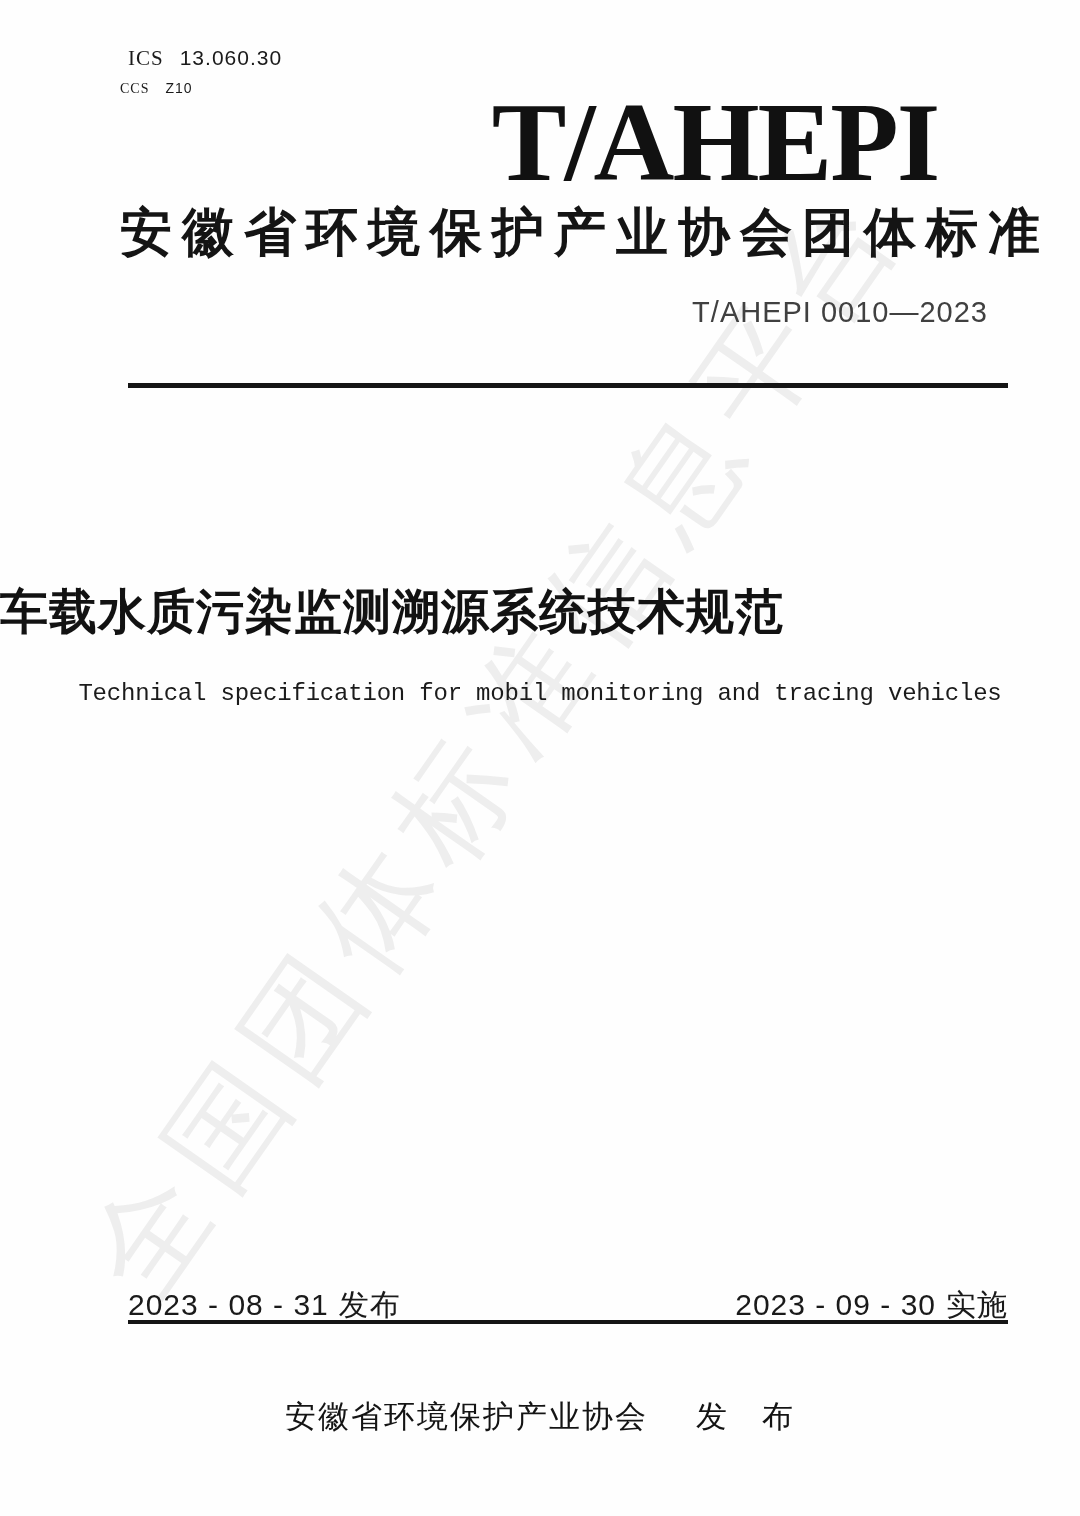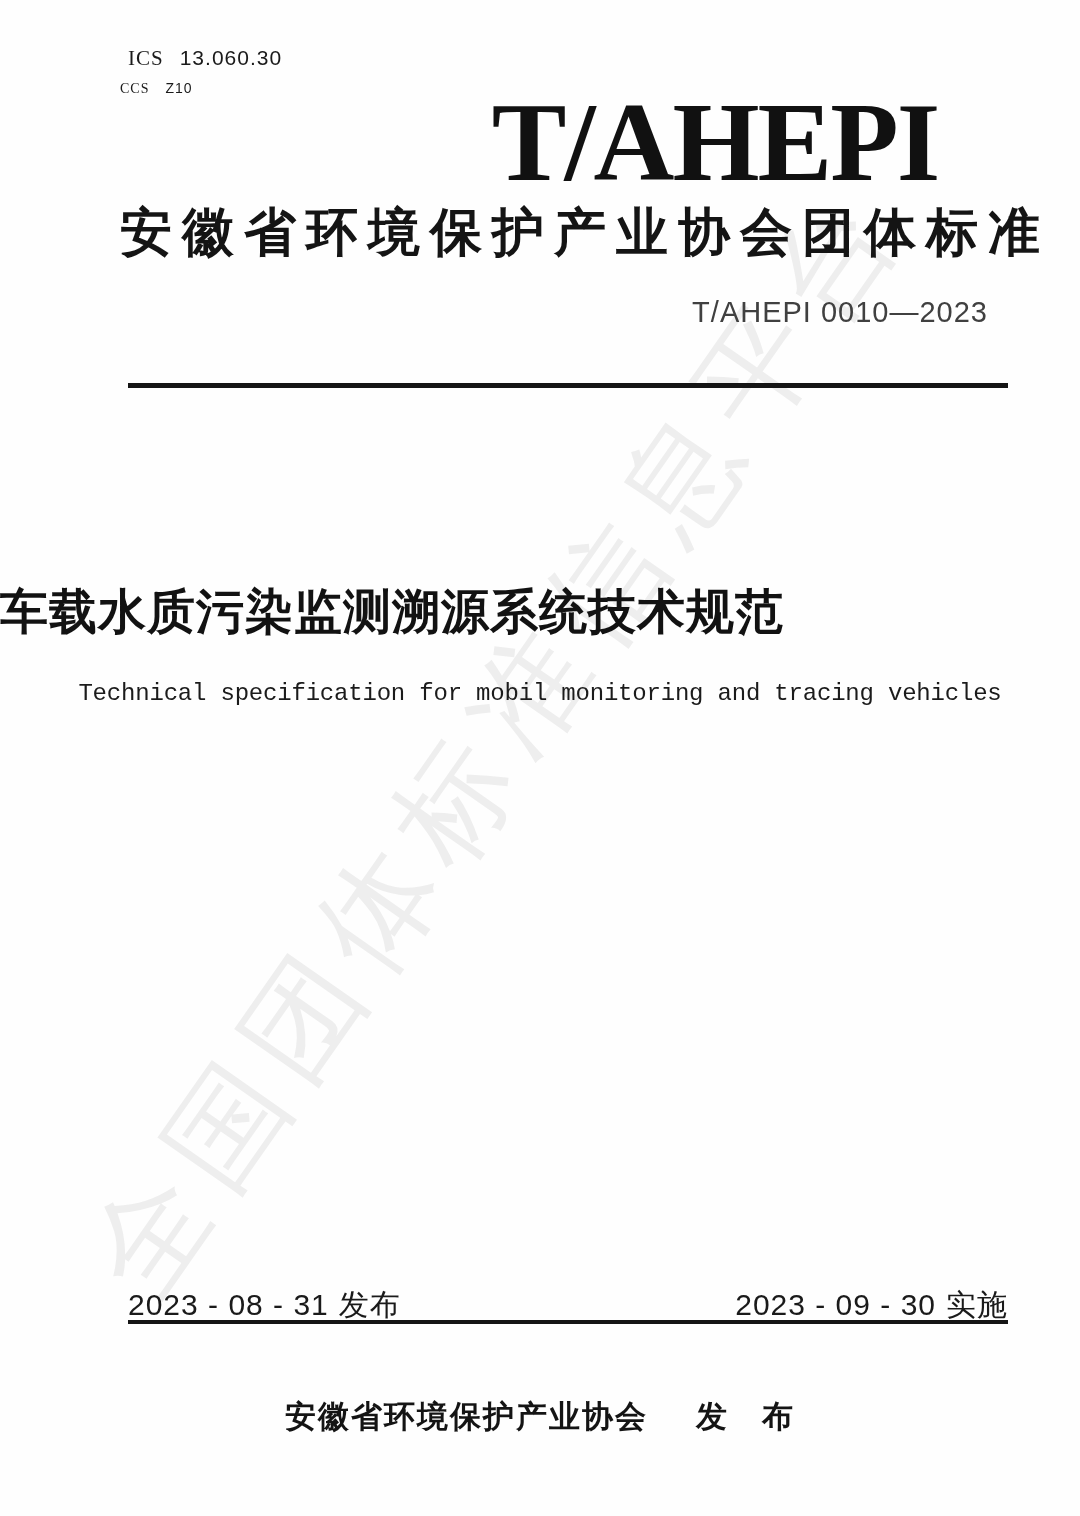--- a/index.html
+++ b/index.html
@@ -73,21 +73,21 @@
     line-height:1.5;
     color:#1b1b1b;
   }
   .date-left{position:absolute;left:128px;top:1285px;font-size:30px;letter-spacing:1px;}
   .date-right{position:absolute;right:72px;top:1285px;font-size:30px;letter-spacing:1px;}
   .date-label{margin-left:10px;font-weight:500;}
   .publisher-line{
     position:absolute;left:0;top:1396px;width:1080px;
     text-align:center;
     font-size:31px;
-    font-weight:700;
+    font-weight:400;
     letter-spacing:2px;
     color:#141414;
   }
   .publish-action{margin-left:48px;letter-spacing:2px;}
 </style>
 </head>
 <body>
 
 <div class="page">
 

